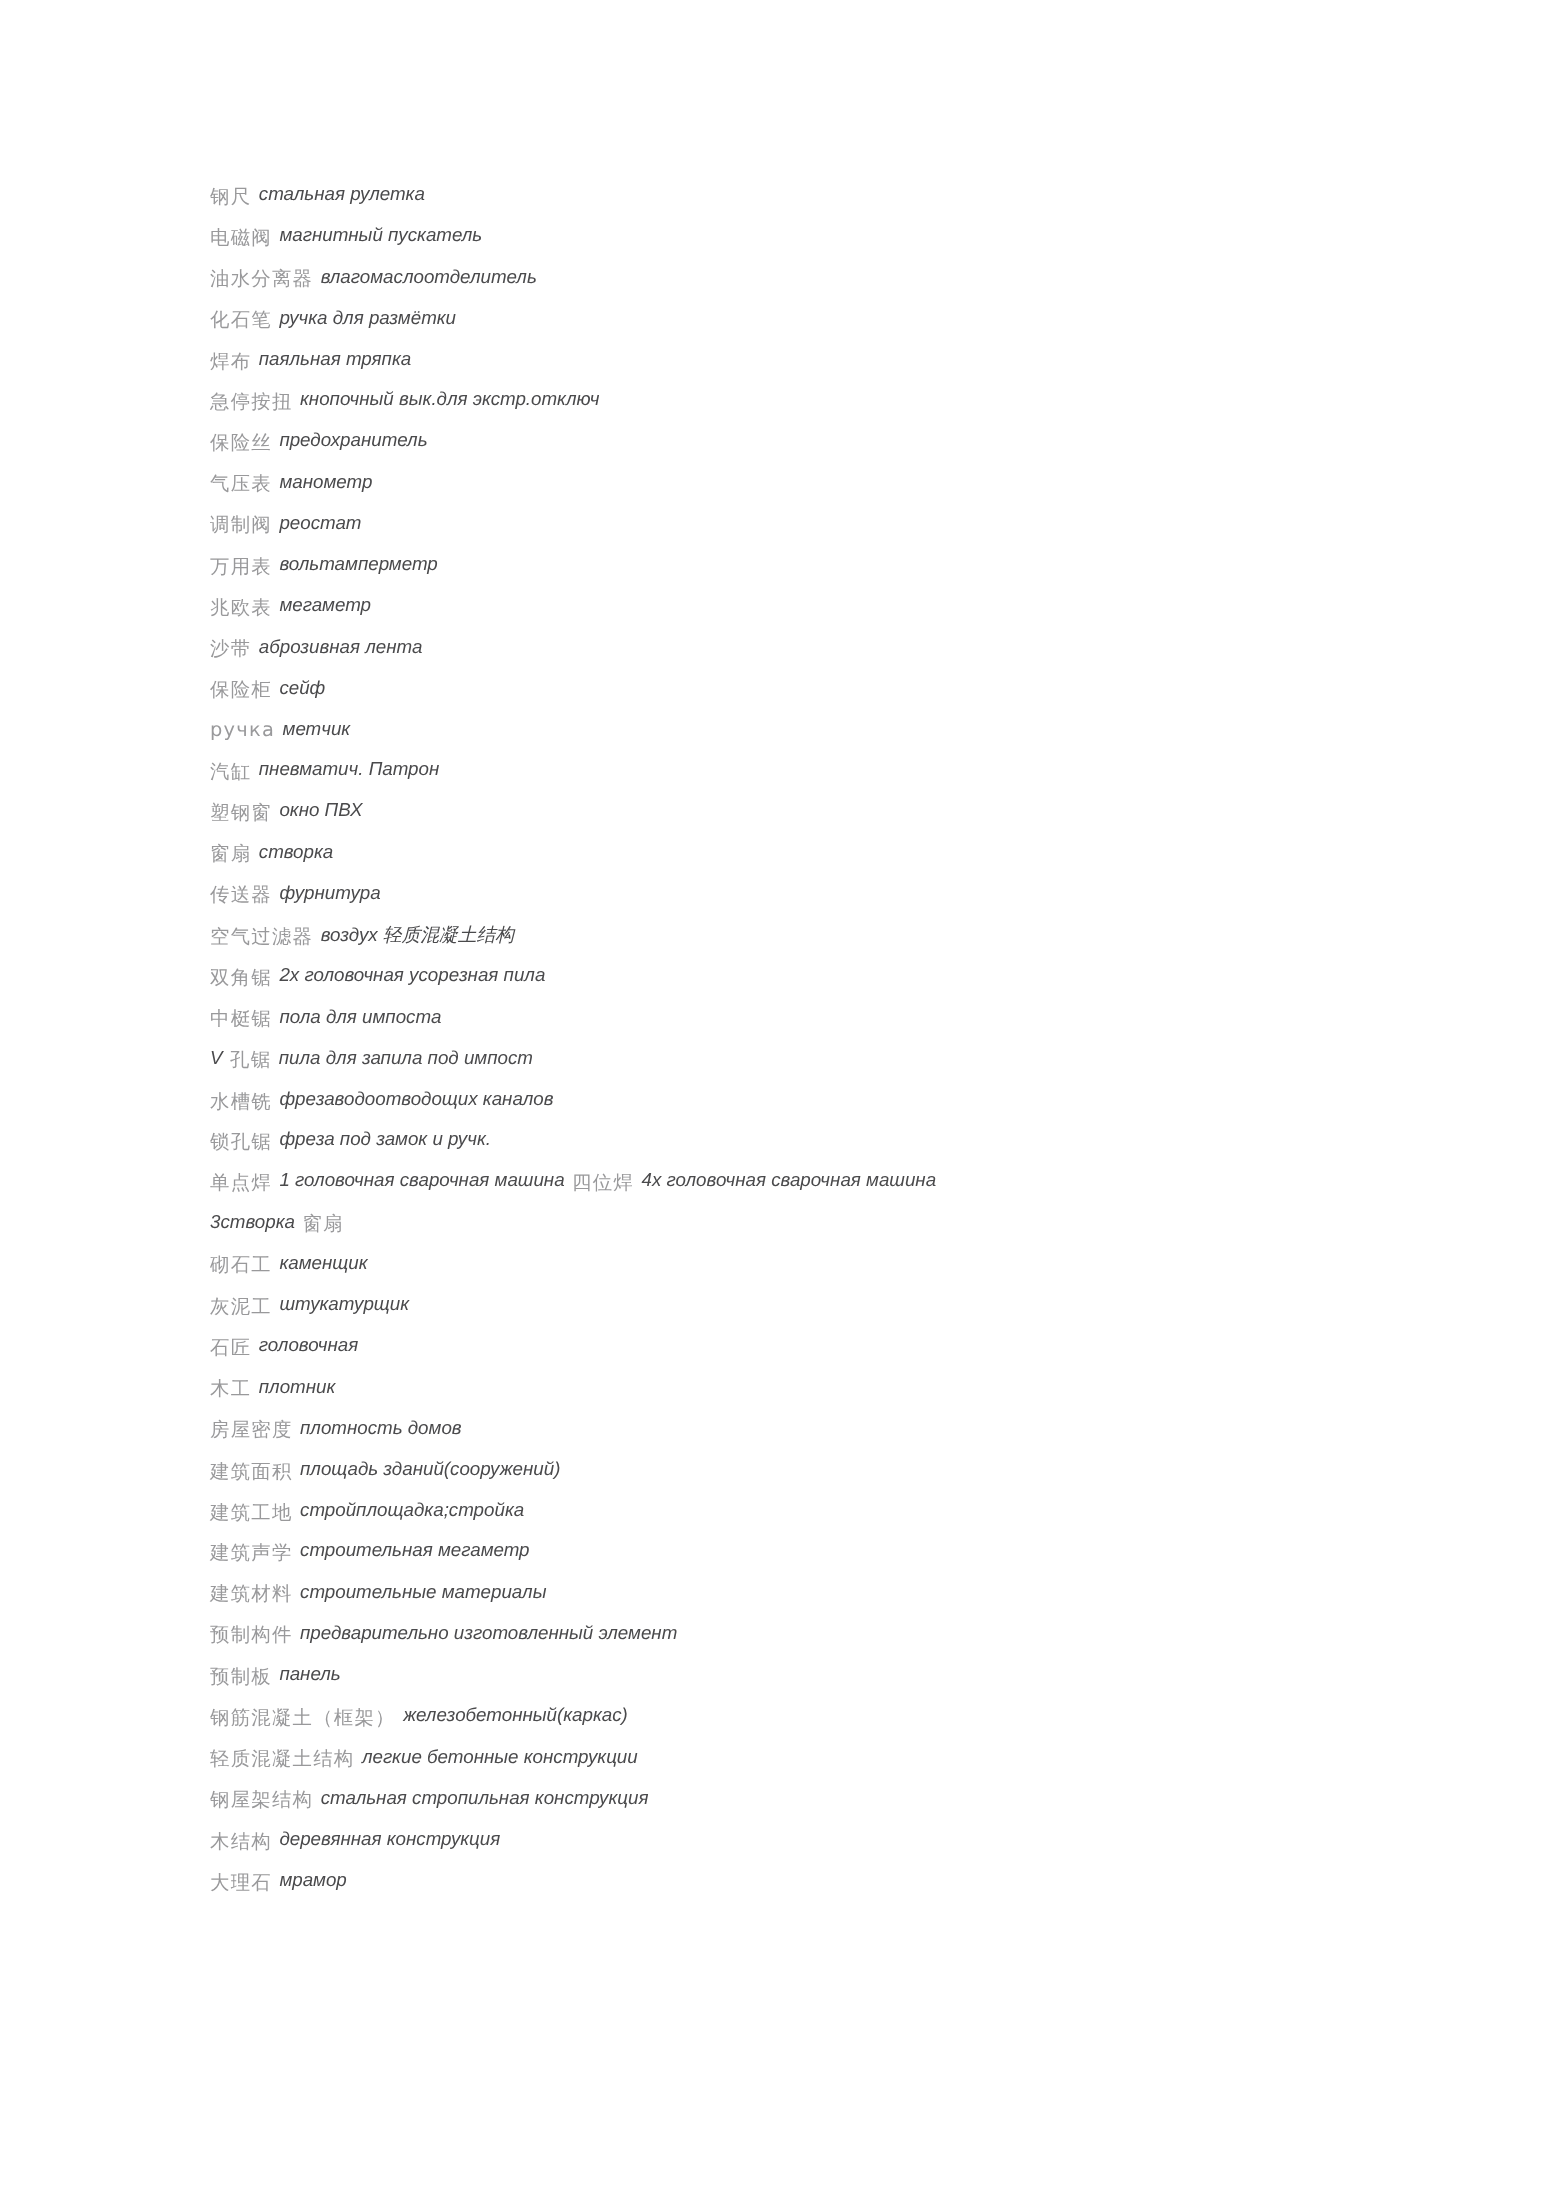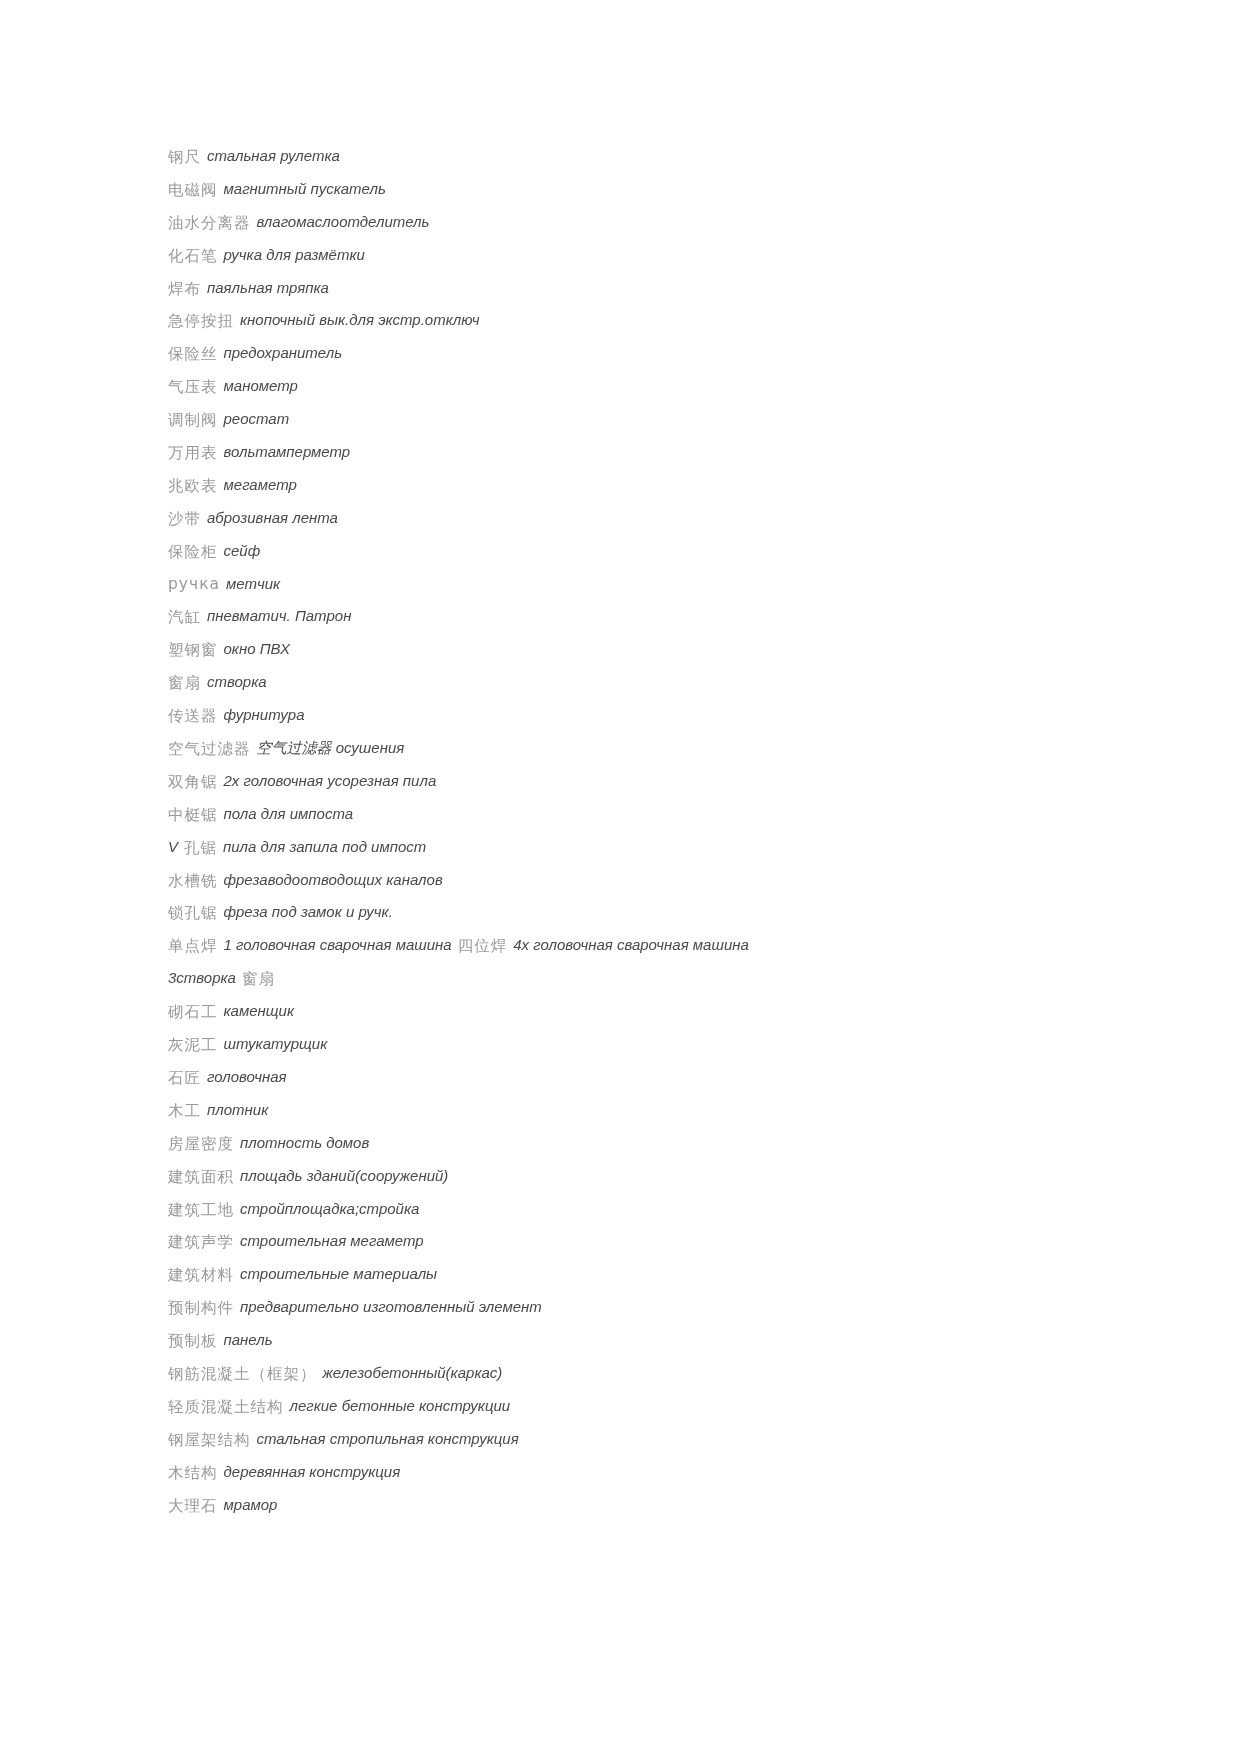--- a/index.html
+++ b/index.html
@@ -119,21 +119,21 @@
       <div class="entry">
         <span class="seg seg-zh">窗扇</span>
         <span class="seg seg-ru">створка</span>
       </div>
       <div class="entry">
         <span class="seg seg-zh">传送器</span>
         <span class="seg seg-ru">фурнитура</span>
       </div>
       <div class="entry">
         <span class="seg seg-zh">空气过滤器</span>
-        <span class="seg seg-ru">空气过滤器 осушения</span>
+        <span class="seg seg-ru">воздух 轻质混凝土结构</span>
       </div>
       <div class="entry">
         <span class="seg seg-zh">双角锯</span>
         <span class="seg seg-ru">2х головочная усорезная пила</span>
       </div>
       <div class="entry">
         <span class="seg seg-zh">中梃锯</span>
         <span class="seg seg-ru">пола для импоста</span>
       </div>
       <div class="entry">

